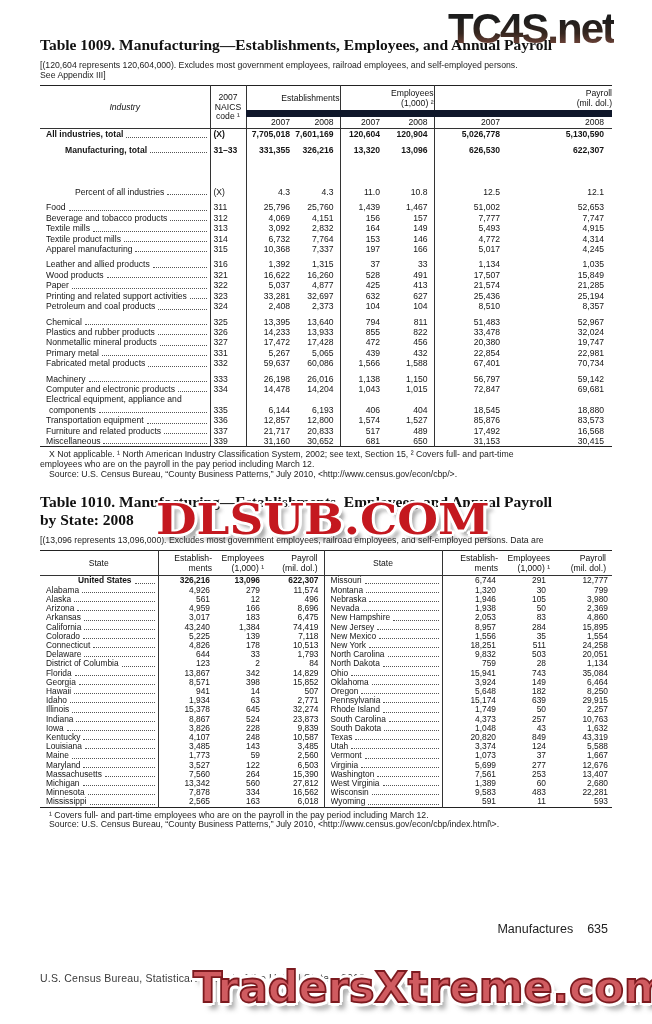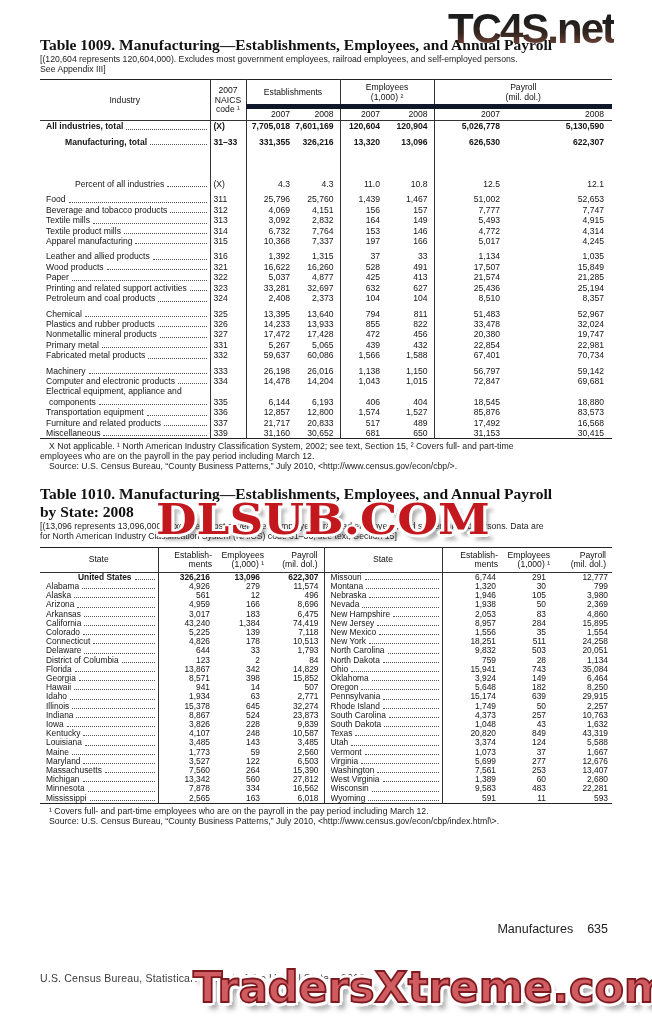--- a/index.html
+++ b/index.html
@@ -4,33 +4,33 @@
 <style>
   *{box-sizing:border-box;}
   html,body{margin:0;padding:0;background:#fff;}
   .page{position:relative;width:652px;height:1024px;background:#ffffff;overflow:hidden;
         font-family:"Liberation Sans","DejaVu Sans",sans-serif;color:#151515;}
   .content{padding:36px 40px 0 40px;}
 
   .ttl{font-family:"Liberation Serif","DejaVu Serif",serif;font-size:15.5px;line-height:18px;
        font-weight:700;margin:0;color:#111;}
   .ttl.t2{margin-top:13px;}
-  .note{font-size:8.7px;line-height:10.2px;color:#222;}
+  .note{font-size:8.7px;line-height:10.2px;margin-top:6px;color:#222;}
 
   .tbl{border-collapse:collapse;table-layout:fixed;width:572px;margin-top:5px;
        border-top:1.4px solid #222;border-bottom:1.4px solid #222;}
   .tbl th{font-weight:normal;font-size:8.6px;color:#111;padding:0;}
   .pre{white-space:pre-line;}
   .br{border-right:1px solid #333;}
   .b{font-weight:bold;}
 
   
-  #t1009 .h-ind{text-align:center;vertical-align:middle;border-bottom:1px solid #333;}
+  #t1009 .h-ind{text-align:center;vertical-align:middle;border-bottom:1px solid #333;font-style:italic;}
   #t1009 .h-code{text-align:center;vertical-align:middle;line-height:9.4px;border-bottom:1px solid #333;padding:2px 0;}
-  #t1009 .h-grp{text-align:center;vertical-align:middle;line-height:9.4px;border-bottom:5px solid #0f172a;padding:3px 0 2px 0;height:26px;}
+  #t1009 .h-grp{text-align:right;vertical-align:middle;line-height:9.4px;border-bottom:7px solid #0f172a;padding:3px 0 2px 0;height:26px;}
   #t1009 .yrs th{height:13px;vertical-align:bottom;text-align:right;border-bottom:1px solid #333;padding-bottom:1px;}
 
   
   #t1009 td{font-size:8.6px;line-height:10.4px;padding:0;vertical-align:bottom;}
   #t1009 tr.gap td{height:5px;}
   #t1009 .c-lab{padding-left:6px;}
   #t1009 .c-code{padding-left:3px;text-align:left;}
   #t1009 .c-e07,#t1009 .c-e08,#t1009 .c-m07,#t1009 .c-m08,#t1009 .c-p07,#t1009 .c-p08{text-align:right;}
   #t1009 .c-e07{padding-right:4px;} #t1009 .c-e08{padding-right:6px;}
   #t1009 .c-m07{padding-right:8px;} #t1009 .c-m08{padding-right:6px;}
@@ -556,21 +556,20 @@
       <div class="fn">employees who are on the payroll in the pay period including March 12.</div>
       <div class="fn ind">Source: U.S. Census Bureau, “County Business Patterns,” July 2010, &lt;http://www.census.gov/econ/cbp/&gt;.</div>
     </div>
 
     <h1 class="ttl t2">
       <span>Table 1010. Manufacturing—Establishments, Employees, and Annual Payroll</span><br>
       <span>by State: 2008</span>
     </h1>
     <div class="note">
       <span>[(13,096 represents 13,096,000). Excludes most government employees, railroad employees, and self-employed persons. Data are</span><br>
-      <span>for North American Industry Classification System (NAICS) code 31–33; see text, Section 15]</span>
     </div>
 
     <table class="tbl" id="t1010">
       <colgroup>
         <col style="width:118px">
           <col style="width:60px">
           <col style="width:52px">
           <col style="width:54px">
         <col style="width:118px">
           <col style="width:62px">

